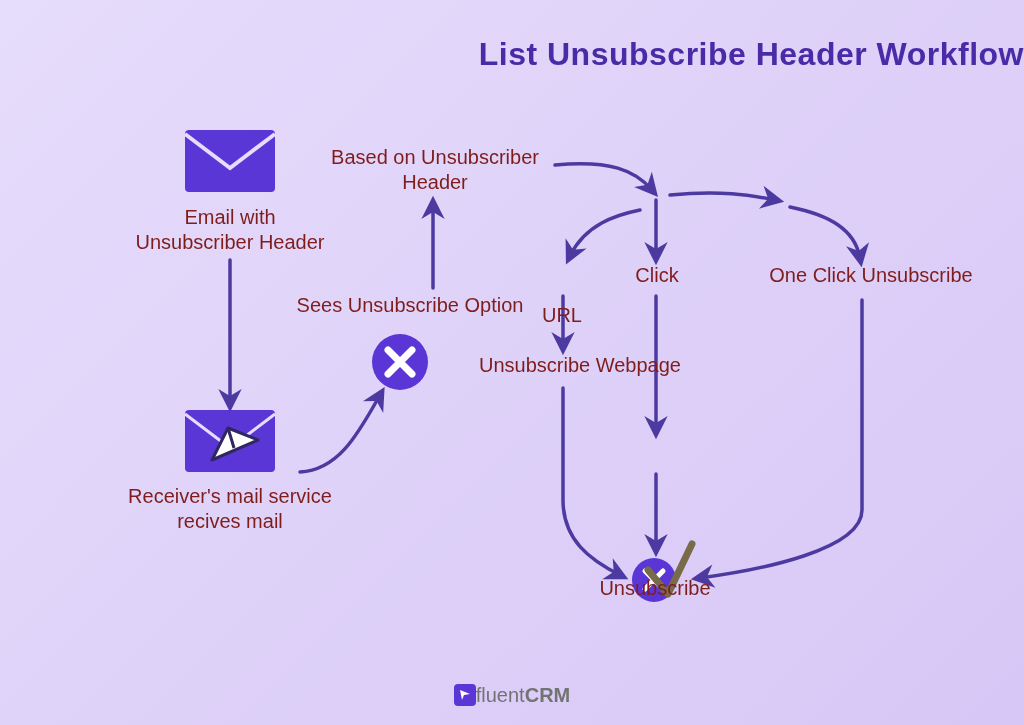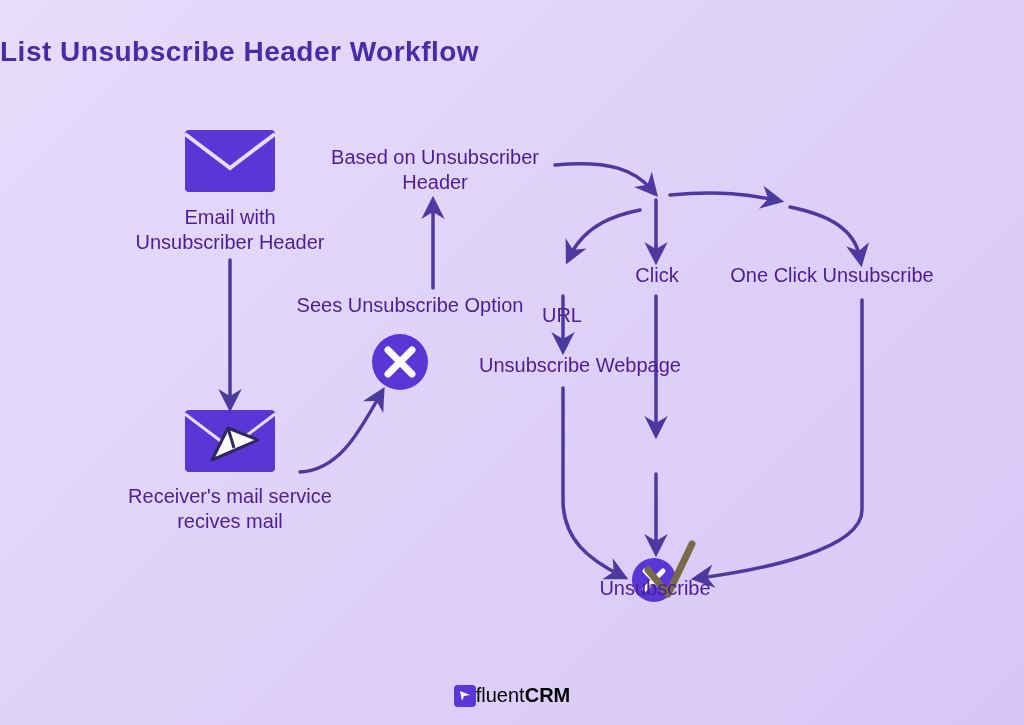--- a/index.html
+++ b/index.html
@@ -15,43 +15,43 @@
   .stage {
     position: relative;
     width: 1024px;
     height: 725px;
   }
   .title {
     position: absolute;
     top: 36px;
     left: 0;
     right: 0;
-    text-align: left;
+    text-align: right;
     font-weight: 800;
-    font-size: 28px;
+    font-size: 32px;
     letter-spacing: 0.5px;
     color: #4b2aa8;
   }
   .label {
     position: absolute;
     font-size: 20px;
     line-height: 1.25;
-    color: #4c1d95;
+    color: #7f1d1d;
     text-align: center;
     font-weight: 500;
   }
   .brand {
     position: absolute;
     bottom: 18px;
     left: 0;
     right: 0;
     display: flex;
-    align-items: flex-end;
+    align-items: flex-start;
     justify-content: center;
-    color: #000000;
+    color: #737373;
   }
   .brand .mark {
     width: 22px;
     height: 22px;
     background: #5a36d6;
     border-radius: 4px;
     position: relative;
     display: inline-flex;
     align-items: center;
     justify-content: center;
@@ -143,21 +143,21 @@
       <path d="M862,300 L862,510 C862,550 760,570 700,578" marker-end="url(#ah)"></path>
     </g>
   </svg>
 
   <div class="label" style="left:130px; top:205px; width:200px;">Email with Unsubscriber Header</div>
   <div class="label" style="left:120px; top:484px; width:220px;">Receiver's mail service recives mail</div>
   <div class="label" style="left:280px; top:293px; width:260px;">Sees Unsubscribe Option</div>
   <div class="label" style="left:320px; top:145px; width:230px;">Based on Unsubscriber Header</div>
   <div class="label" style="left:532px; top:263px; width:60px;margin-top:40px;">URL</div>
   <div class="label" style="left:622px; top:263px; width:70px;">Click</div>
-  <div class="label" style="left:717px; top:263px; width:230px;">One Click Unsubscribe</div>
+  <div class="label" style="left:756px; top:263px; width:230px;">One Click Unsubscribe</div>
   <div class="label" style="left:460px; top:353px; width:240px;">Unsubscribe Webpage</div>
   <div class="label" style="left:590px; top:576px; width:130px;">Unsubscribe</div>
 
   <div class="brand">
     <span class="mark">
       <svg width="14" height="14" viewBox="0 0 14 14">
           <path d="M2,2 L12,6 L6,7 L4,12 Z" fill="#ffffff"></path>
         </svg>
     </span>
     <span class="text">

